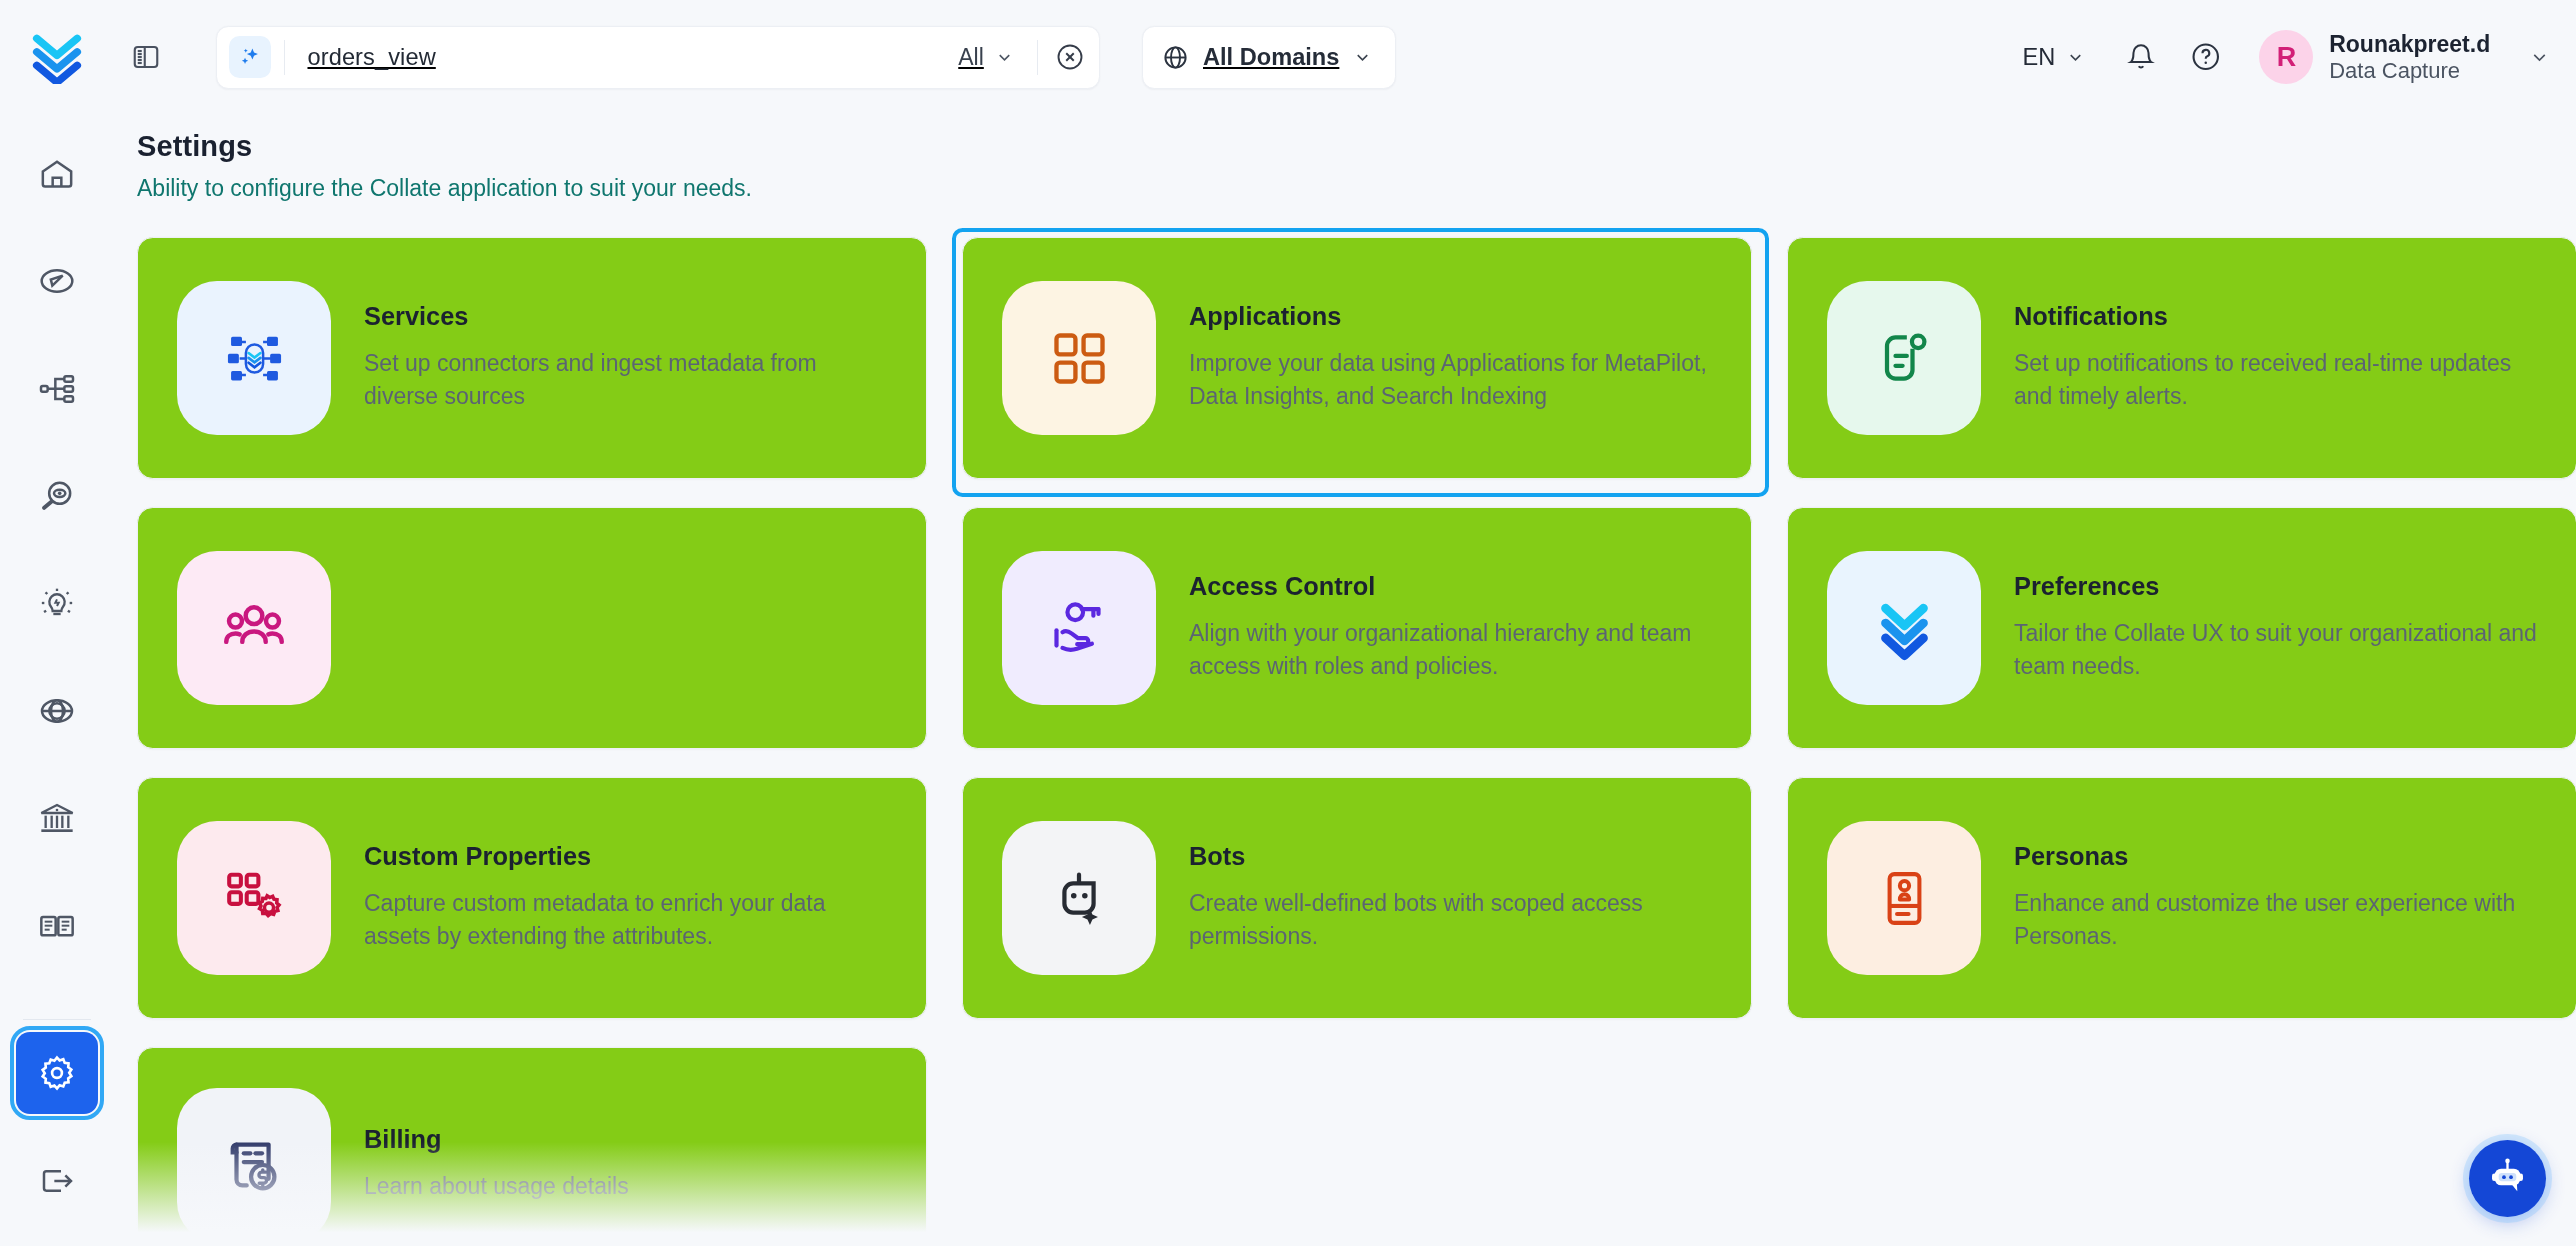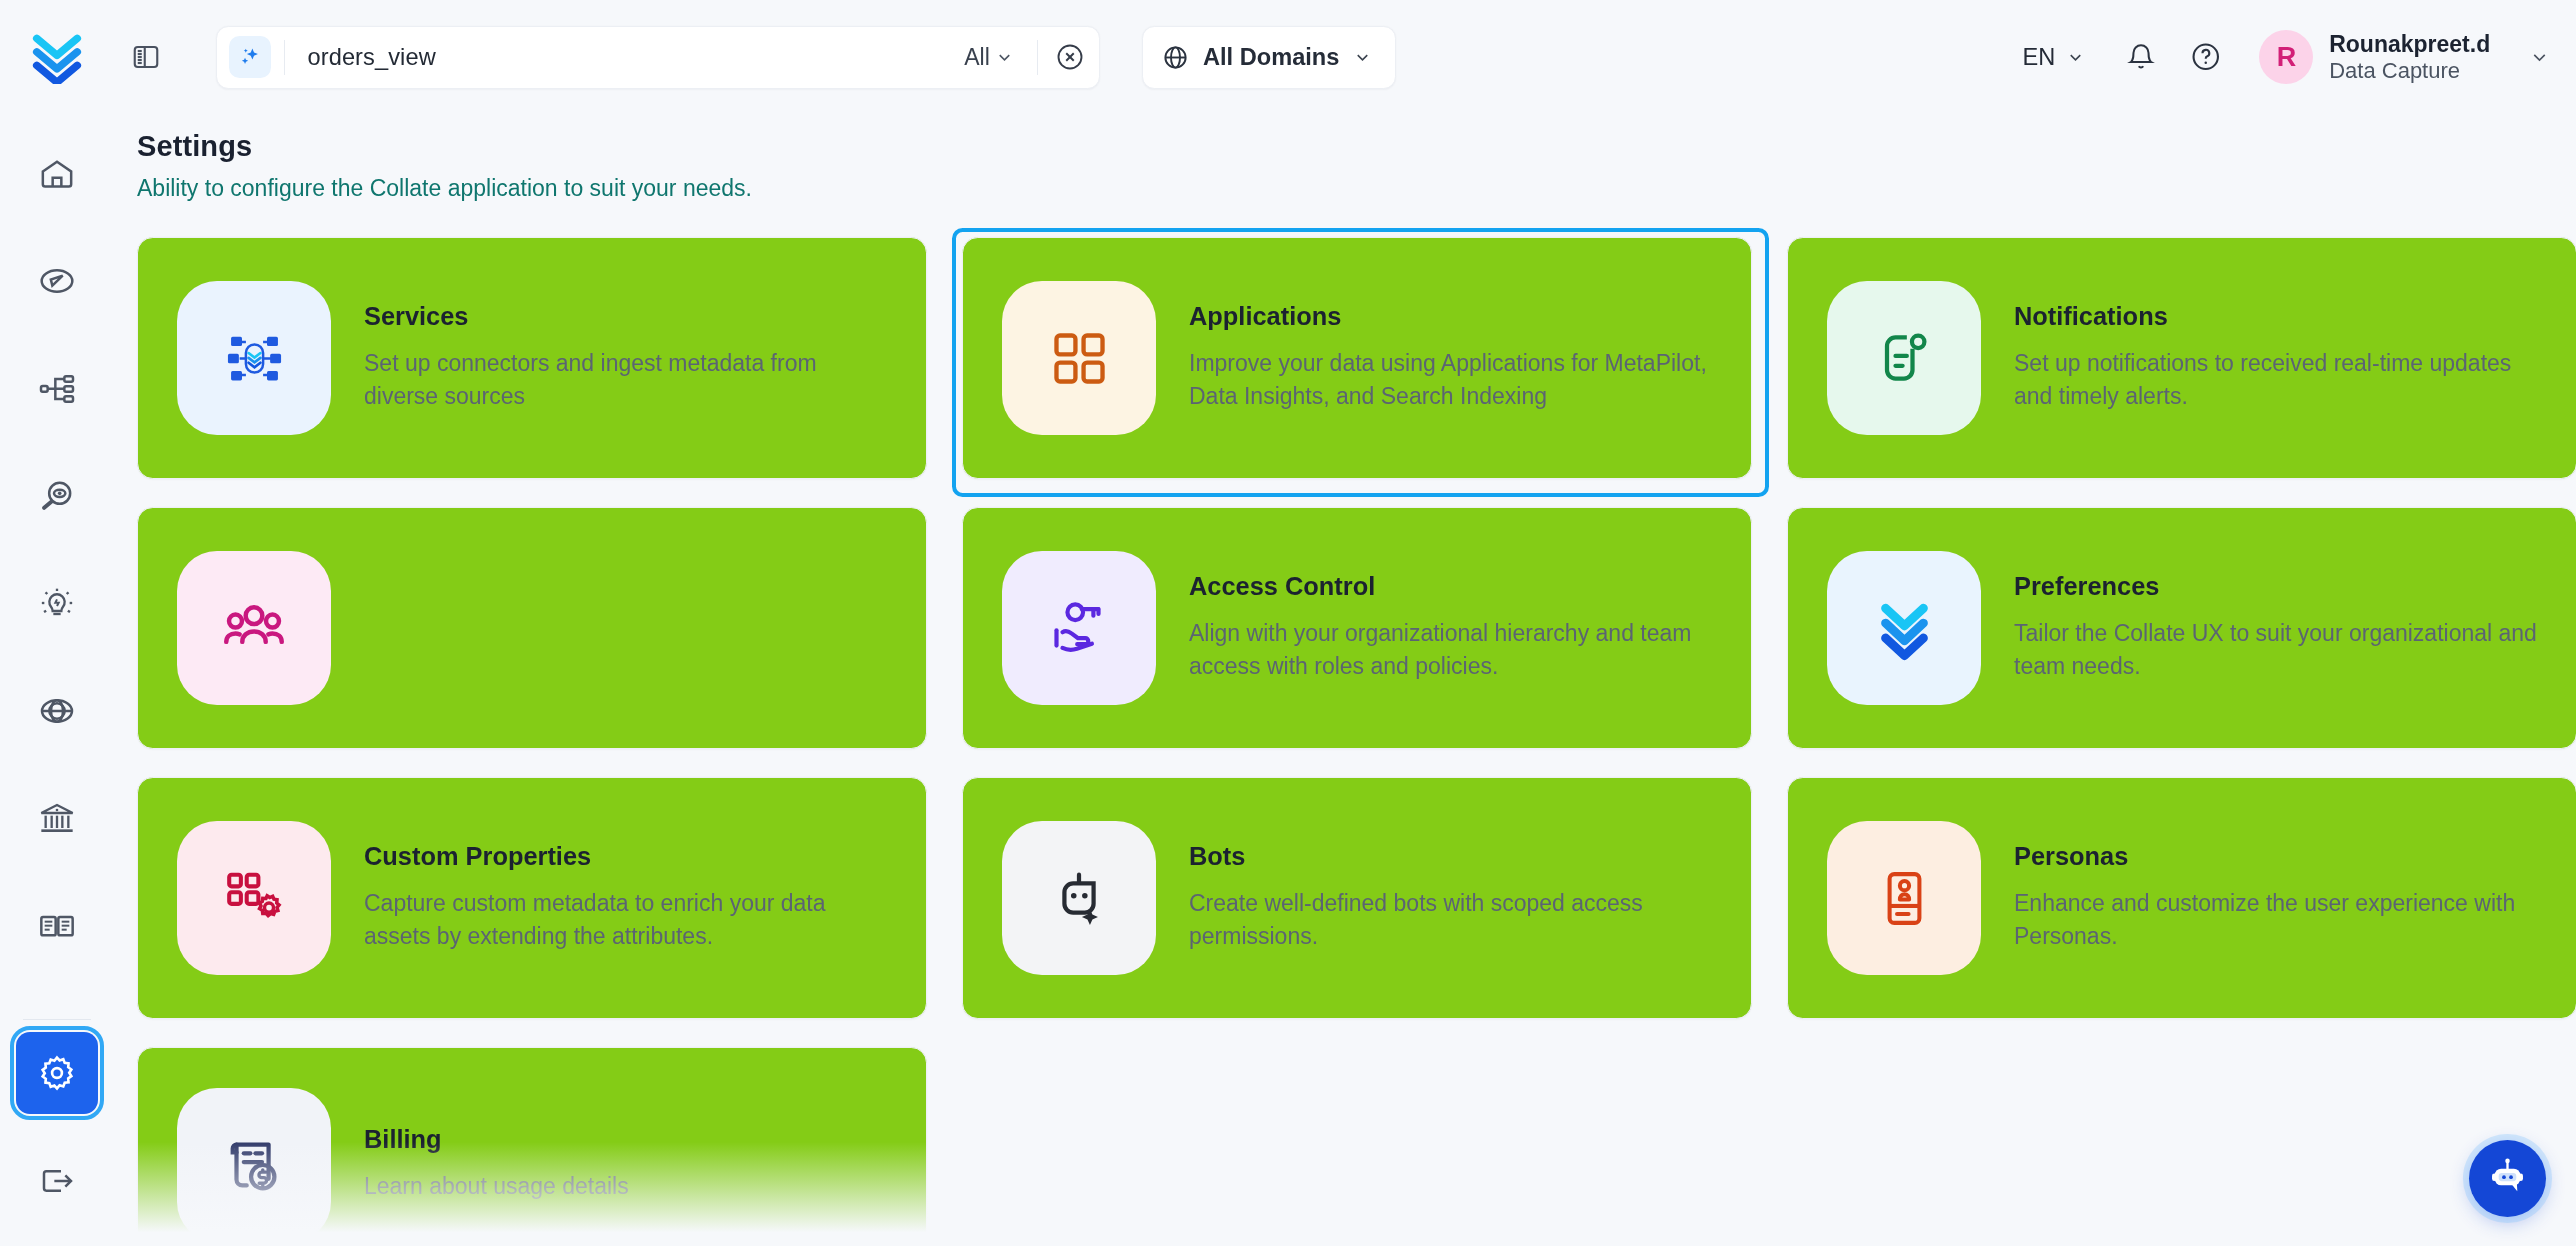--- a/index.html
+++ b/index.html
@@ -7,21 +7,21 @@
     width: 2576px; height: 1246px;
     background: #f6f8fb;
     font-family: "Liberation Sans", sans-serif;
     overflow: hidden;
   }
 
   
   .topbar {
     position: absolute; top: 0; left: 0; width: 2576px; height: 114px;
     background: #f6f8fb;
-    display: flex; align-items: center;
+    display: flex; align-items: center; text-decoration: underline;
   }
   .brand-logo {
     width: 114px; height: 114px;
     display: flex; align-items: center; justify-content: center;
     flex: 0 0 114px;
   }
   .panel-toggle {
     width: 49px; height: 49px; margin-left: 7px;
     display: flex; align-items: center; justify-content: center;
     cursor: pointer; border-radius: 7px;
@@ -39,21 +39,21 @@
     flex: 0 0 42px; cursor: pointer;
   }
   .search-divider { width: 0.9px; height: 35px; background: #e7ebf1; margin-left: 12.3px; }
   .search-input {
     flex: 1 1 auto; border: none; outline: none; background: transparent;
     font-family: "Liberation Sans", sans-serif; font-size: 23.6px; color: #232a35;
     padding-left: 23px; letter-spacing: 0.1px;
   }
   .search-input::placeholder { color: #9aa3b2; }
   .scope-select {
-    display: flex; align-items: center; gap: 5px;
+    display: flex; align-items: center; gap: 11px;
     font-size: 23px; color: #39414e; cursor: pointer; padding: 0 5.3px;
   }
   .search-divider2 { width: 0.9px; height: 35px; background: #e7ebf1; margin: 0 17.5px; }
   .clear-btn { cursor: pointer; display: flex; align-items: center; }
 
   .domain-select {
     margin-left: 42px; height: 63px; padding: 0 23px 0 19px;
     background: #fff; border: 0.9px solid #eceff4; border-radius: 12.3px;
     display: flex; align-items: center; gap: 14px; cursor: pointer;
     box-shadow: 0 0.9px 1.8px rgba(20,30,60,.04);

